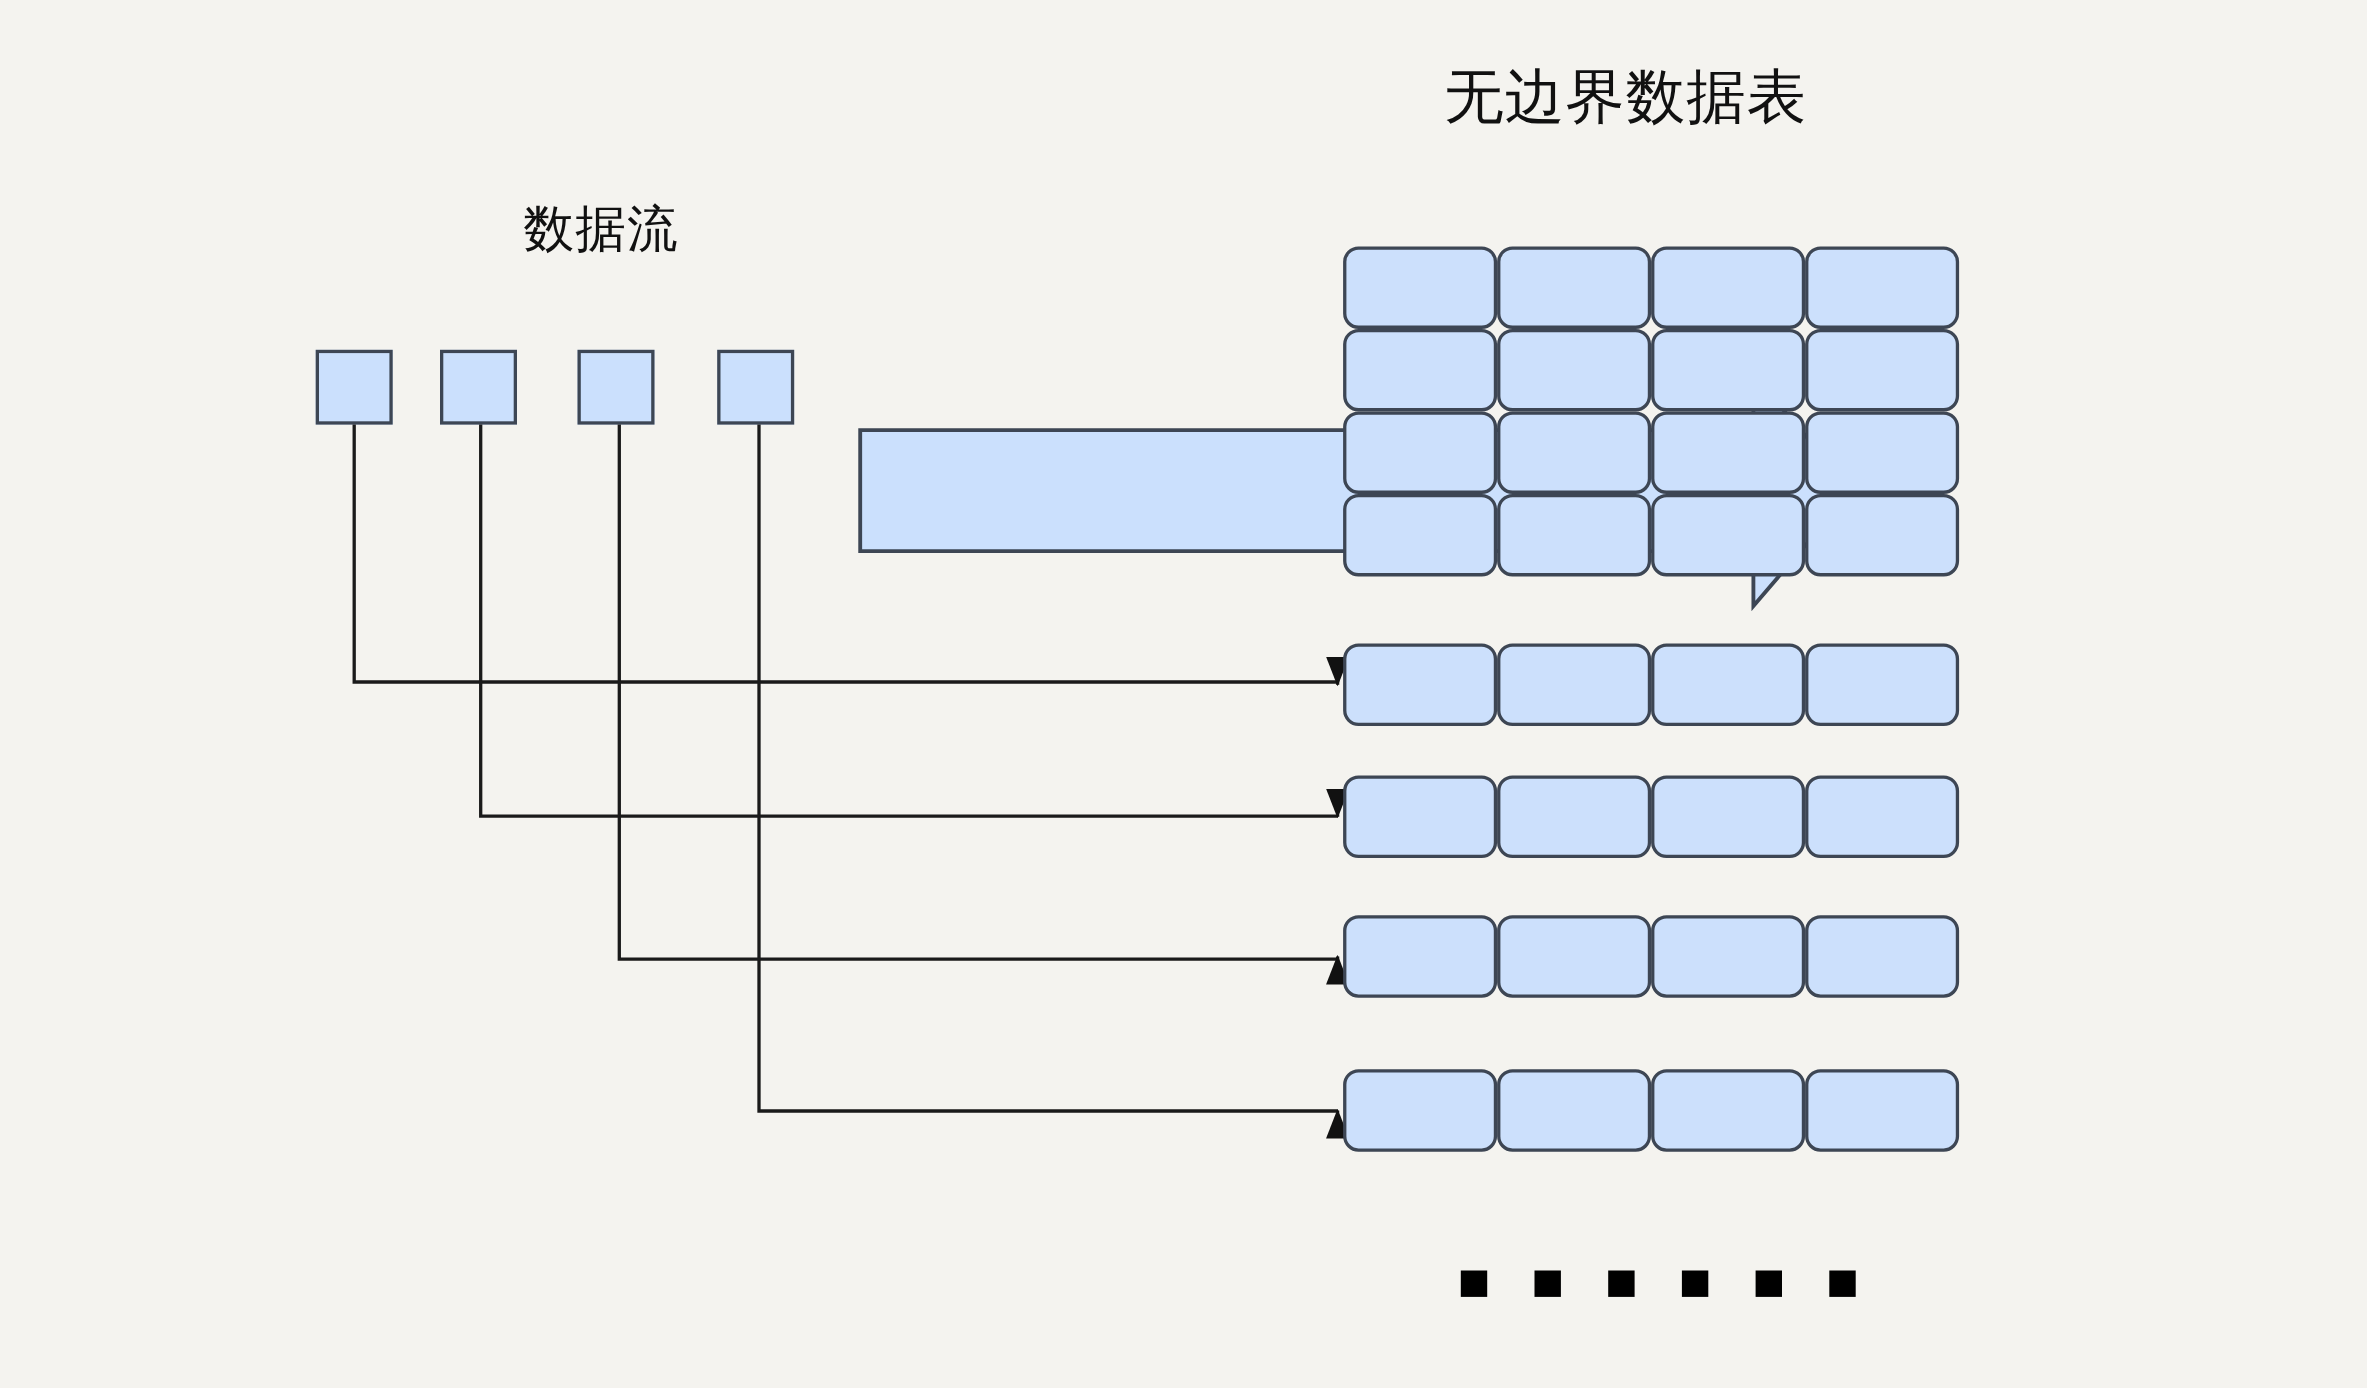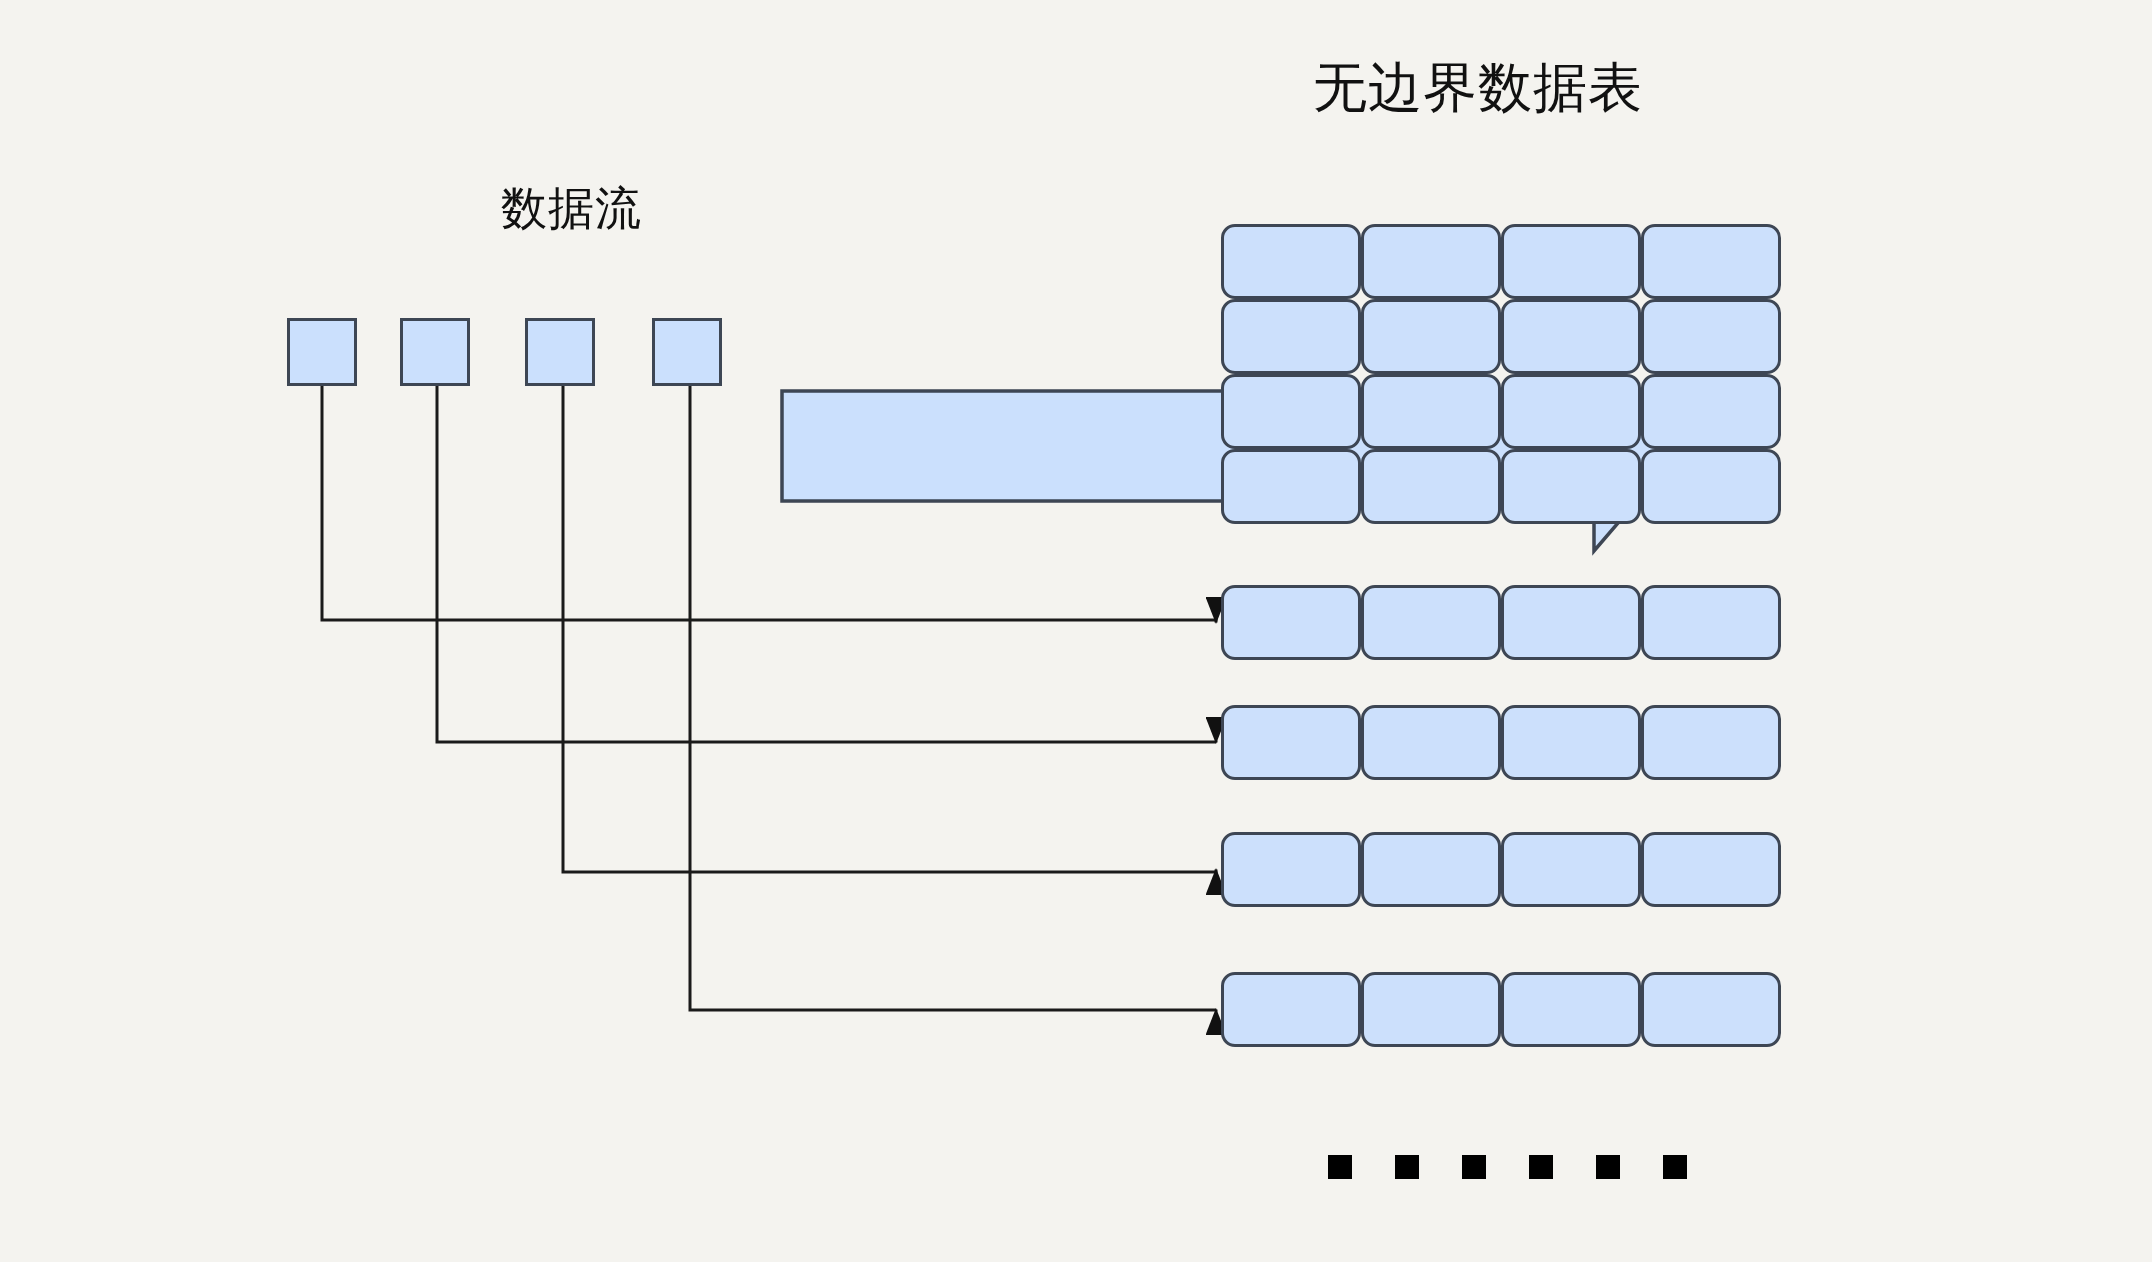--- a/index.html
+++ b/index.html
@@ -24,21 +24,21 @@
     font-weight: 400;
     white-space: nowrap;
     letter-spacing: 1px;
   }
   #title-unbounded-table {
     left: 1313px;
     top: 52px;
     font-size: 54px;
   }
   #title-data-stream {
-    left: 501px;
+    left: 476px;
     top: 178px;
     font-size: 46px;
   }
   .stream-square {
     position: absolute;
     width: 70px;
     height: 68px;
     background: #cbe0fd;
     border: 3px solid #3d4654;
     box-sizing: border-box;

